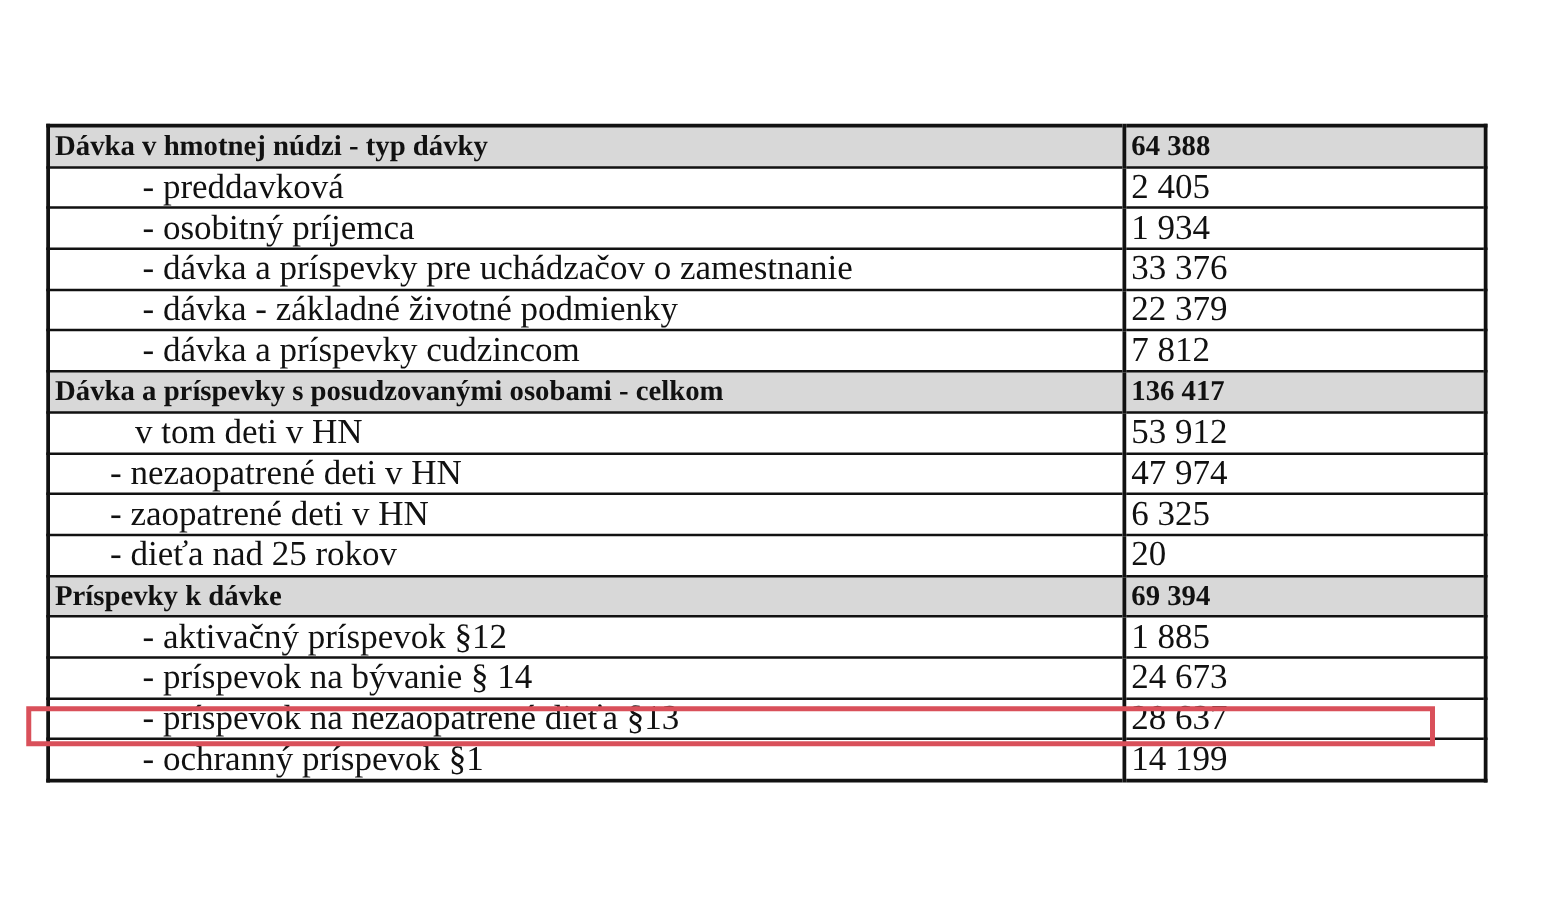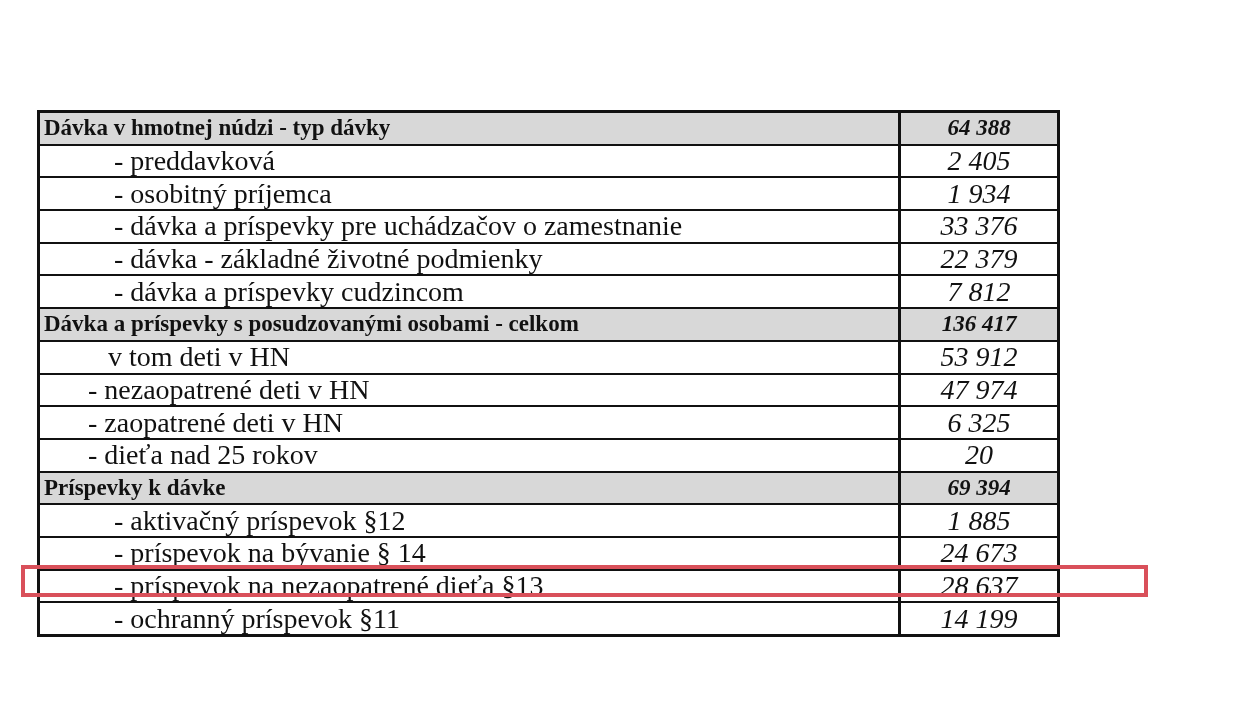--- a/index.html
+++ b/index.html
@@ -1,35 +1,35 @@
 <!DOCTYPE html>
 <html><head>
 <meta charset="utf-8">
 <style>
   html, body { margin:0; padding:0; background:#ffffff; }
   body { width:1250px; height:721px; position:relative; overflow:hidden; }
   .tbl {
-    position:absolute; left:37px; top:110px;
-    width:1023px;
+    position:absolute; left:37px; top:99px;
+    width:1153px;
     border-collapse:collapse;
     border:3px solid #111;
     font-family:"Liberation Serif", serif;
     color:#111;
   }
   .tbl td {
     border:2px solid #111;
     height:30.7px;
     padding:0 4px;
     font-size:28px;
     line-height:28px;
     vertical-align:middle;
     white-space:nowrap;
   }
   .tbl td.label { width:780px; border-right:3px solid #111; }
-  .tbl td.val { text-align:center; padding-right:4px;font-style:italic; }
+  .tbl td.val { text-align:left; padding-right:4px; }
   .tbl tr.head td { background:#d8d8d8; font-weight:bold; font-size:23px; }
   .tbl tr.head td.label { padding-left:4px; }
   .tbl tr.sub td.label { padding-left:74px; }
   .tbl tr.sub2 td.label { padding-left:68px; }
   .tbl tr.sub3 td.label { padding-left:48px; }
   .highlight {
     position:absolute; left:21px; top:565px;
     width:1127px; height:32px;
     border:4px solid #d9505a;
     box-sizing:border-box;
@@ -95,19 +95,19 @@
     </tr>
     <tr class="sub">
       <td class="label">- príspevok na bývanie § 14</td>
       <td class="val">24 673</td>
     </tr>
     <tr class="sub">
       <td class="label">- príspevok na nezaopatrené dieťa §13</td>
       <td class="val">28 637</td>
     </tr>
     <tr class="sub">
-      <td class="label">- ochranný príspevok §11</td>
+      <td class="label">- ochranný príspevok §1</td>
       <td class="val">14 199</td>
     </tr>
   </tbody>
 </table>
 
 <div class="highlight"></div>
 
 </body></html>

